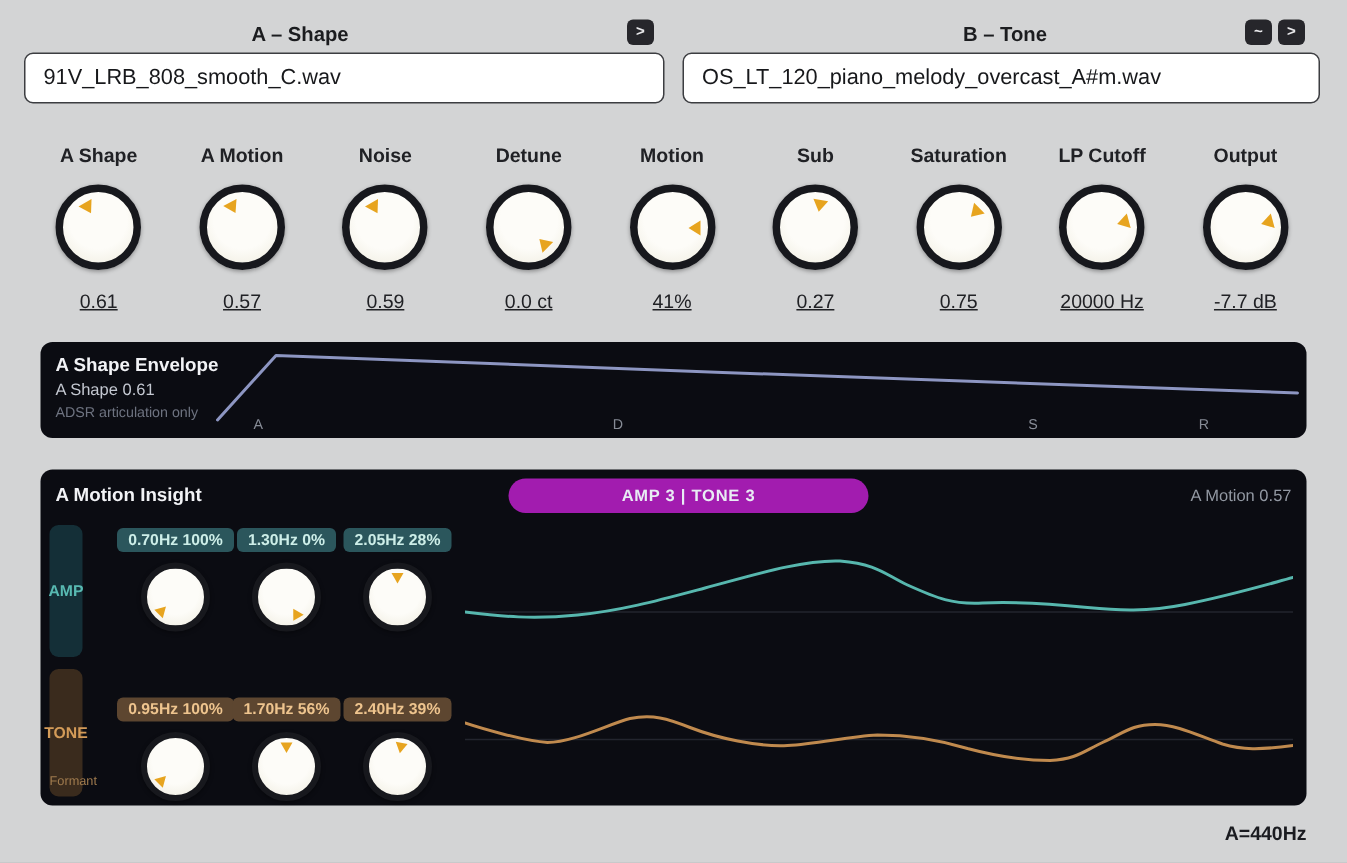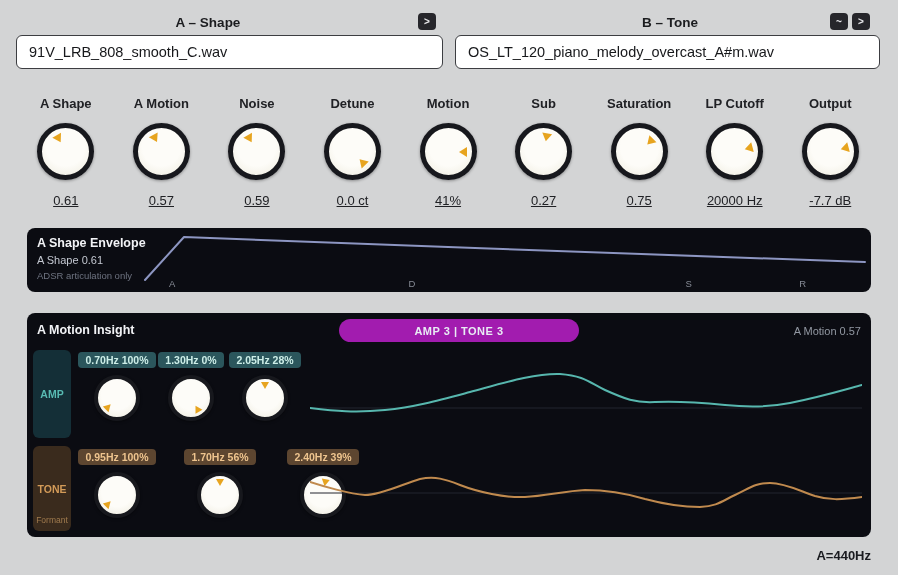--- a/index.html
+++ b/index.html
@@ -13,21 +13,21 @@
     background: #d3d4d5;
     overflow: hidden;
   }
 
   
   .hdr-title {
     position: absolute; top: 14px; height: 18px;
     font-size: 13.5px; font-weight: bold; color: #1b1c1f;
     text-align: center; line-height: 18px;
   }
-  .hdr-title.a { left: 16px; width: 384px; }
+  .hdr-title.a { left: 8px; width: 384px; }
   .hdr-title.b { left: 470px; width: 400px; }
   .mini-btn {
     position: absolute; top: 13px; width: 18px; height: 17px;
     background: #26262b; color: #e9e9ec; border: none; border-radius: 4px;
     font-size: 10px; font-weight: bold; line-height: 16px; text-align: center;
     cursor: pointer; font-family: inherit;
   }
   .file-field {
     position: absolute; top: 35px; height: 34px;
     background: #ffffff; border: 1.5px solid #3c3d41; border-radius: 6px;
@@ -89,34 +89,34 @@
   .motion-title { position: absolute; left: 10px; top: 10px; font-size: 12.5px; font-weight: bold; color: #f2f3f6; }
   .mode-pill {
     position: absolute; left: 312px; top: 6px; width: 240px; height: 23px;
     background: #a21caf; border: none; border-radius: 12px;
     color: #e8ecf4; font-size: 11px; font-weight: bold; letter-spacing: .5px;
     font-family: inherit; cursor: pointer;
   }
   .motion-readout { position: absolute; right: 10px; top: 12px; font-size: 11px; color: #939าន8a2; color: #9298a2; }
 
   .side-tab {
-    position: absolute; left: 6px; width: 38px; border-radius: 6px;
+    position: absolute; left: 6px; width: 22px; border-radius: 6px;
     display: flex; flex-direction: column; align-items: center; justify-content: center;
     font-size: 10.5px; font-weight: bold; cursor: pointer;
   }
   .amp-tab  { top: 37px;  height: 88px; background: #142f37; color: #58bab2; }
   .tone-tab { top: 133px; height: 85px; background: #3a2b1d; color: #d39b58; }
   .formant-label {
     position: absolute; bottom: 6px; width: 100%; text-align: center;
     font-size: 8.5px; font-weight: normal; color: #a07b4e;
   }
 
   .mknob-group { position: absolute; left: 53px; display: flex; }
   .mknob-group.amp  { top: 39px; }
-  .mknob-group.tone { top: 136px; gap: 29px; }
+  .mknob-group.tone { top: 152px; }
   .mknob-cell { width: 74px; display: flex; flex-direction: column; align-items: center; }
   .badge {
     display: inline-block; padding: 2px 7px; border-radius: 4px;
     font-size: 10.5px; font-weight: bold; white-space: nowrap; margin-bottom: 7px;
   }
   .amp  .badge { background: #2b565c; color: #cdeee8; }
   .tone .badge { background: #5d4630; color: #eec48e; }
   .mknob {
     position: relative; width: 46px; height: 46px; border-radius: 50%;
     background: radial-gradient(circle at 50% 40%, #fdfcf8 52%, #eeebdd);

